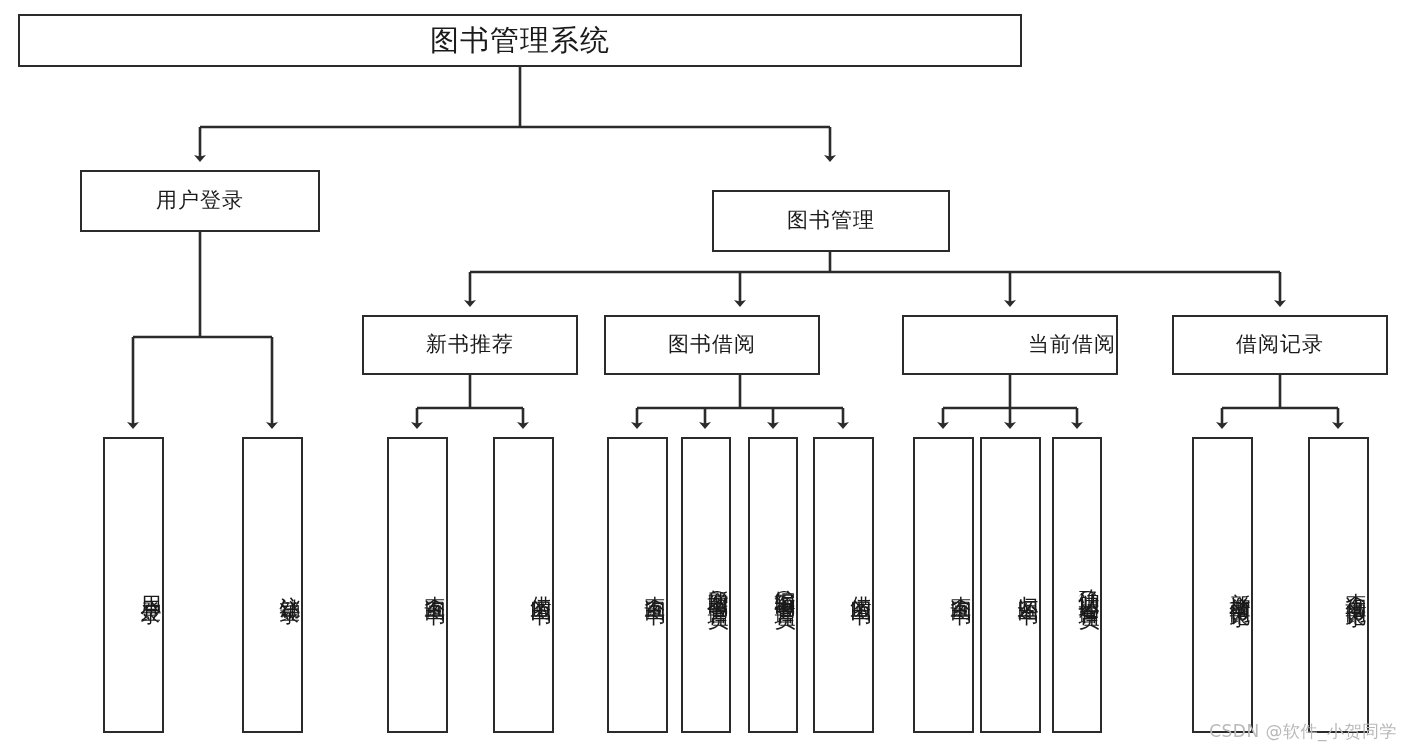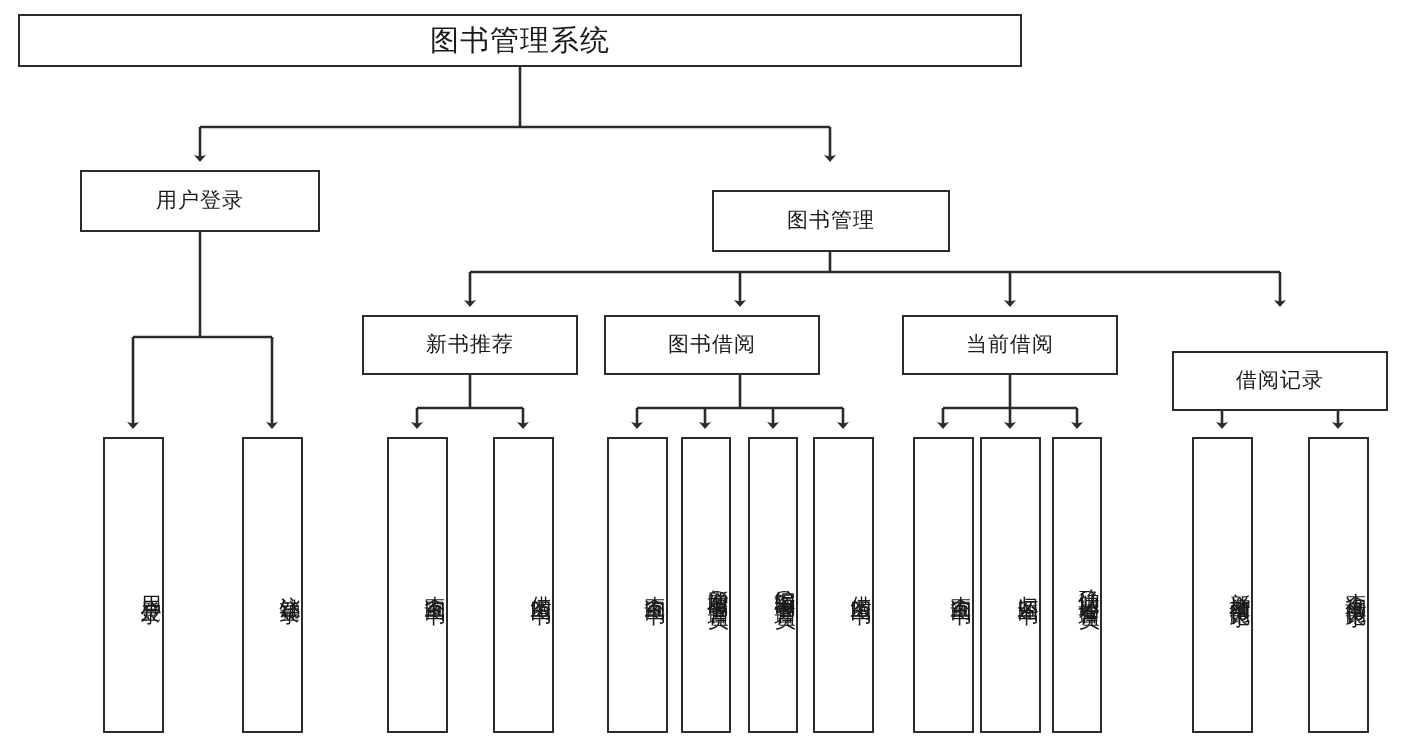--- a/index.html
+++ b/index.html
@@ -136,24 +136,24 @@
   <div class="node horiz" style="left:712px; top:170px; width:238px; height:62px;margin-top:20px;">
     <span>图书管理</span>
   </div>
 
   <div class="node horiz" style="left:362px; top:315px; width:216px; height:60px;">
     <span>新书推荐</span>
   </div>
   <div class="node horiz" style="left:604px; top:315px; width:216px; height:60px;">
     <span>图书借阅</span>
   </div>
-  <div class="node horiz" style="left:902px; top:315px; width:216px; height:60px;">
+  <div class="node horiz" style="left:902px; top:315px; width:216px; height:60px;justify-content:flex-end;">
     <span>当前借阅</span>
   </div>
-  <div class="node horiz" style="left:1172px; top:315px; width:216px; height:60px;margin-top:36px;">
+  <div class="node horiz" style="left:1172px; top:315px; width:216px; height:60px;">
     <span>借阅记录</span>
   </div>
 
   <div class="node vert" style="left:103px; top:437px; width:61px; height:296px;">
     <span class="vlabel">用户登录</span>
   </div>
   <div class="node vert" style="left:242px; top:437px; width:61px; height:296px;">
     <span class="vlabel">注销登录</span>
   </div>
 
@@ -187,14 +187,15 @@
     <span class="vlabel">确认归还（管理员）</span>
   </div>
 
   <div class="node vert" style="left:1192px; top:437px; width:61px; height:296px;">
     <span class="vlabel">新增借阅记录</span>
   </div>
   <div class="node vert" style="left:1308px; top:437px; width:61px; height:296px;">
     <span class="vlabel">查询借阅记录</span>
   </div>
 
+  <div class="watermark">CSDN @软件_小贺同学</div>
 
 </div>
 
 </body></html>

